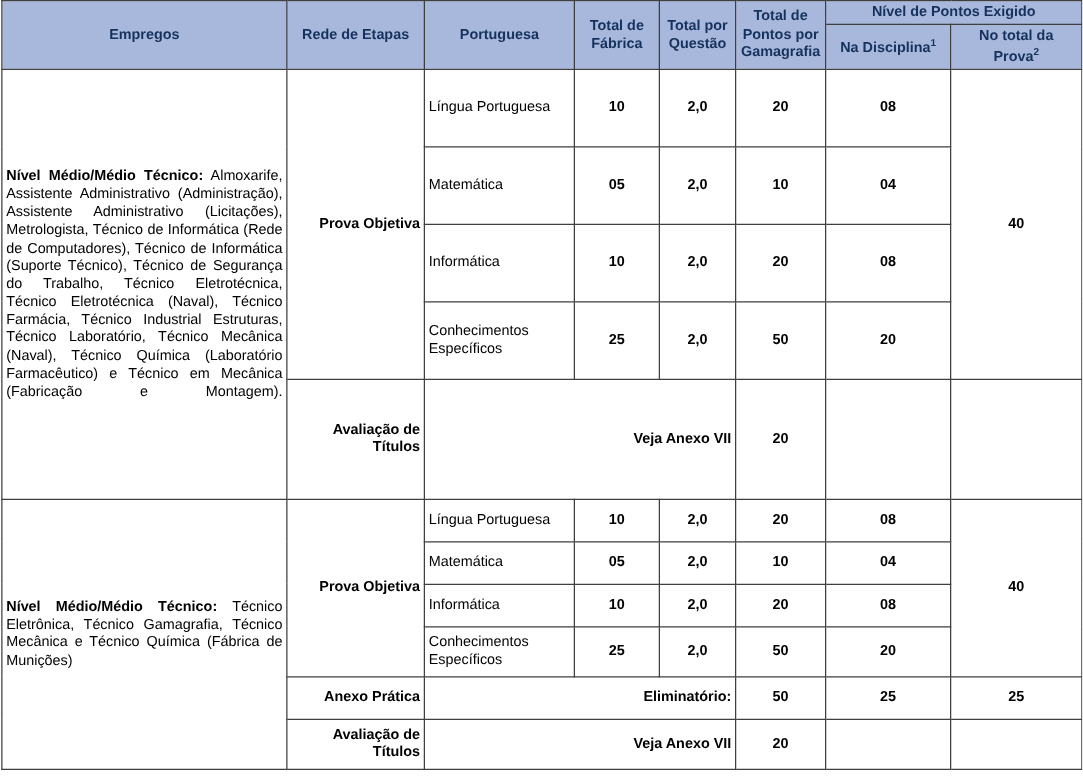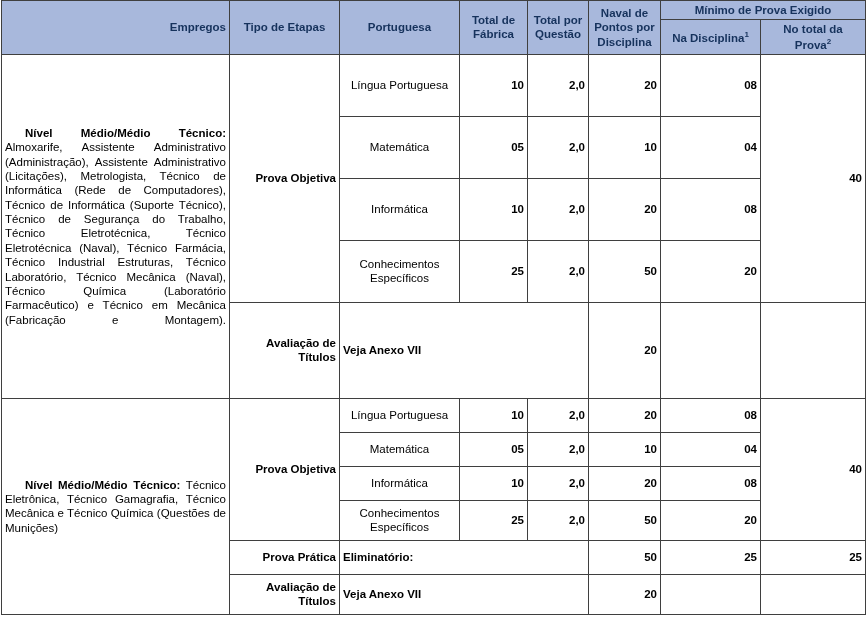--- a/index.html
+++ b/index.html
@@ -34,48 +34,46 @@
   }
   thead th {
     background: #a8b8dc;
     font-weight: bold;
     text-align: center;
     color: #16325c;
     font-size: 11.5px;
   }
   thead th.tall {
     height: 38px;
-    text-align: right;
   }
   td.empregos {
     text-align: justify;
     text-align-last: justify;
     vertical-align: top;
     padding: 3px 4px 3px 2px;
     font-size: 11.5px;
     line-height: 1.45;
   }
   td.empregos .lead {
     font-weight: bold;
-    margin-left: 20px;
   }
   td.etapa {
     font-weight: bold;
     text-align: right;
     padding-left: 4px;
   }
   td.disciplina {
+    text-align: left;
+  }
+  td.num {
     text-align: center;
-  }
-  td.num {
+    font-weight: bold;
+  }
+  td.center-bold {
     text-align: right;
-    font-weight: bold;
-  }
-  td.center-bold {
-    text-align: left;
     font-weight: bold;
   }
   td.blank {
     background: #ffffff;
   }
   .sup {
     font-size: 8px;
     vertical-align: super;
   }
   .rowtall td { height: 57px; }
@@ -92,26 +90,26 @@
       <col style="width:120px">
       <col style="width:68px">
       <col style="width:61px">
       <col style="width:72px">
       <col style="width:100px">
       <col style="width:105px">
     </colgroup>
     <thead>
       <tr>
         <th rowspan="2" class="tall">Empregos</th>
-        <th rowspan="2">Tipo de Etapas</th>
+        <th rowspan="2">Rede de Etapas</th>
         <th rowspan="2">Portuguesa</th>
         <th rowspan="2">Total de Fábrica</th>
         <th rowspan="2">Total por Questão</th>
-        <th rowspan="2">Naval de Pontos por Disciplina</th>
-        <th colspan="2">Mínimo de Prova Exigido</th>
+        <th rowspan="2">Total de Pontos por Gamagrafia</th>
+        <th colspan="2">Nível de Pontos Exigido</th>
       </tr>
       <tr>
         <th><span>Na Disciplina</span><span class="sup">1</span></th>
         <th><span>No total da Prova</span><span class="sup">2</span></th>
       </tr>
     </thead>
     <tbody>
 
       <tr class="rowtall">
         <td class="empregos" rowspan="5"><span class="lead">Nível Médio/Médio Técnico:</span><span> Almoxarife, Assistente Administrativo (Administração), Assistente Administrativo (Licitações), Metrologista, Técnico de Informática (Rede de Computadores), Técnico de Informática (Suporte Técnico), Técnico de Segurança do Trabalho, Técnico Eletrotécnica, Técnico Eletrotécnica (Naval), Técnico Farmácia, Técnico Industrial Estruturas, Técnico Laboratório, Técnico Mecânica (Naval), Técnico Química (Laboratório Farmacêutico) e Técnico em Mecânica (Fabricação e Montagem).</span></td>
@@ -146,21 +144,21 @@
       </tr>
       <tr style="height:96px">
         <td class="etapa">Avaliação de Títulos</td>
         <td class="center-bold" colspan="3">Veja Anexo VII</td>
         <td class="num">20</td>
         <td class="blank"></td>
         <td class="blank"></td>
       </tr>
 
       <tr class="rowshort">
-        <td class="empregos" rowspan="6"><span class="lead">Nível Médio/Médio Técnico:</span><span> Técnico Eletrônica, Técnico Gamagrafia, Técnico Mecânica e Técnico Química (Questões de Munições)</span></td>
+        <td class="empregos" rowspan="6"><span class="lead">Nível Médio/Médio Técnico:</span><span> Técnico Eletrônica, Técnico Gamagrafia, Técnico Mecânica e Técnico Química (Fábrica de Munições)</span></td>
         <td class="etapa" rowspan="4">Prova Objetiva</td>
         <td class="disciplina">Língua Portuguesa</td>
         <td class="num">10</td>
         <td class="num">2,0</td>
         <td class="num">20</td>
         <td class="num">08</td>
         <td class="num" rowspan="4">40</td>
       </tr>
       <tr class="rowshort">
         <td class="disciplina">Matemática</td>
@@ -177,21 +175,21 @@
         <td class="num">08</td>
       </tr>
       <tr style="height:40px">
         <td class="disciplina">Conhecimentos Específicos</td>
         <td class="num">25</td>
         <td class="num">2,0</td>
         <td class="num">50</td>
         <td class="num">20</td>
       </tr>
       <tr class="rowshort">
-        <td class="etapa">Prova Prática</td>
+        <td class="etapa">Anexo Prática</td>
         <td class="center-bold" colspan="3">Eliminatório:</td>
         <td class="num">50</td>
         <td class="num">25</td>
         <td class="num">25</td>
       </tr>
       <tr style="height:40px">
         <td class="etapa">Avaliação de Títulos</td>
         <td class="center-bold" colspan="3">Veja Anexo VII</td>
         <td class="num">20</td>
         <td class="blank"></td>

